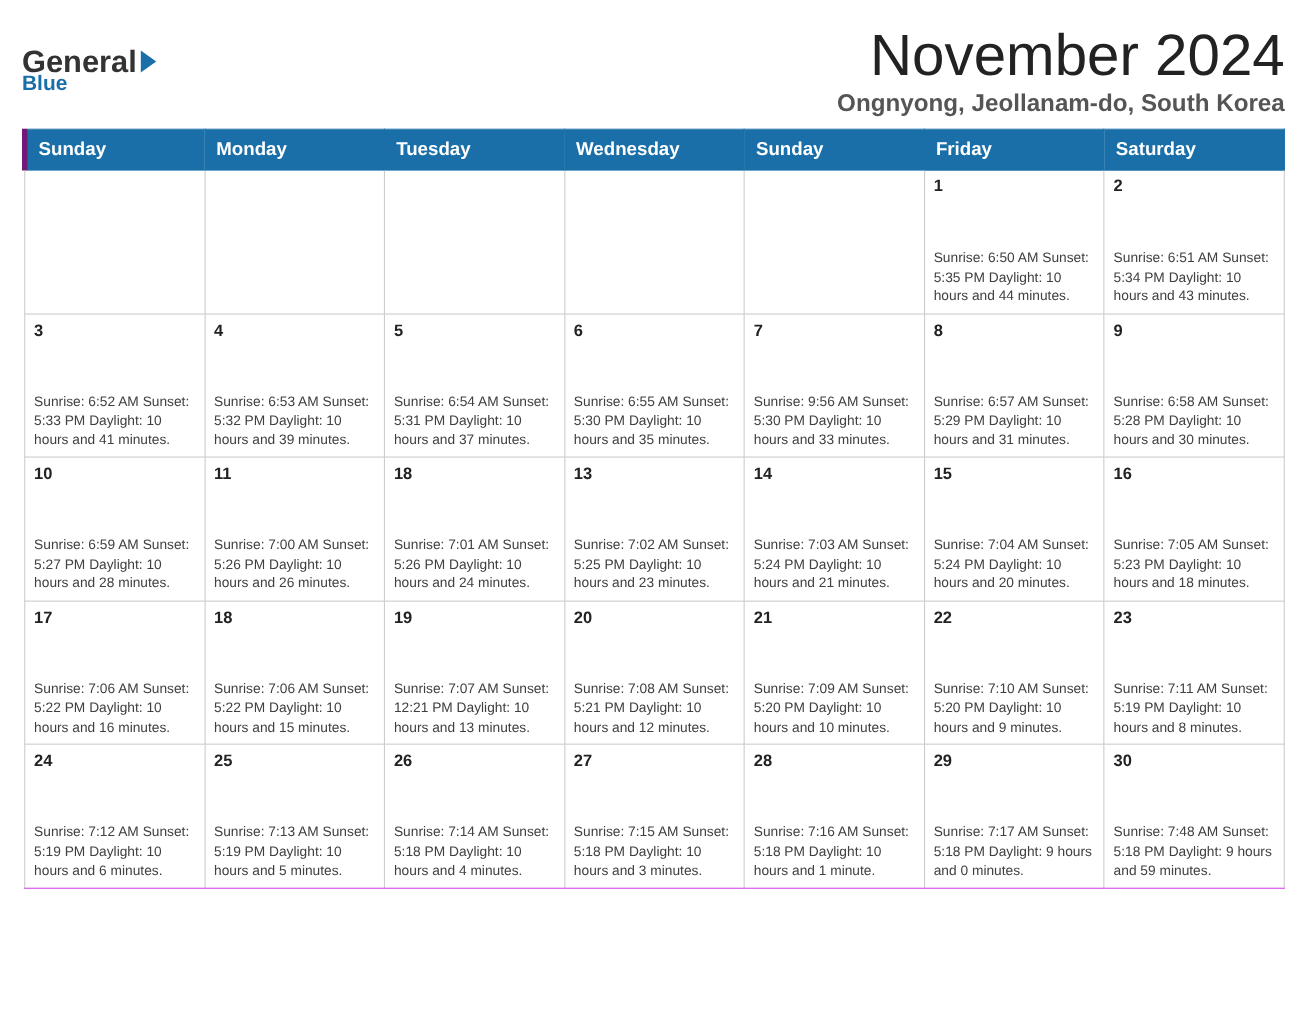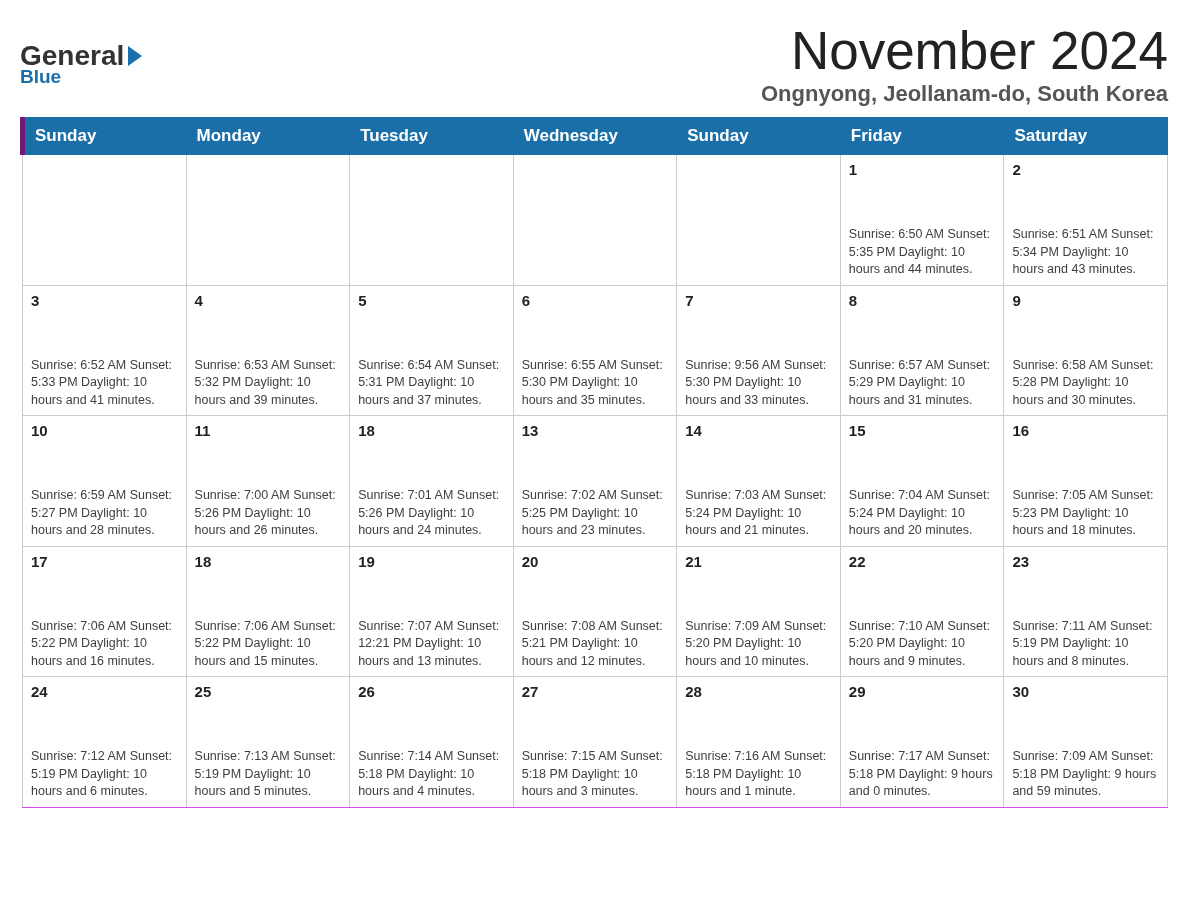--- a/index.html
+++ b/index.html
@@ -313,19 +313,19 @@
 Daylight: 10 hours and 1 minute.</div>
         </td>
         <td>
           <span class="day-number">29</span>
           <div class="day-info">Sunrise: 7:17 AM
 Sunset: 5:18 PM
 Daylight: 9 hours and 0 minutes.</div>
         </td>
         <td>
           <span class="day-number">30</span>
-          <div class="day-info">Sunrise: 7:09 AM
+          <div class="day-info">Sunrise: 7:48 AM
 Sunset: 5:18 PM
 Daylight: 9 hours and 59 minutes.</div>
         </td>
       </tr>
     </tbody>
 </table>
 
 </body></html>

